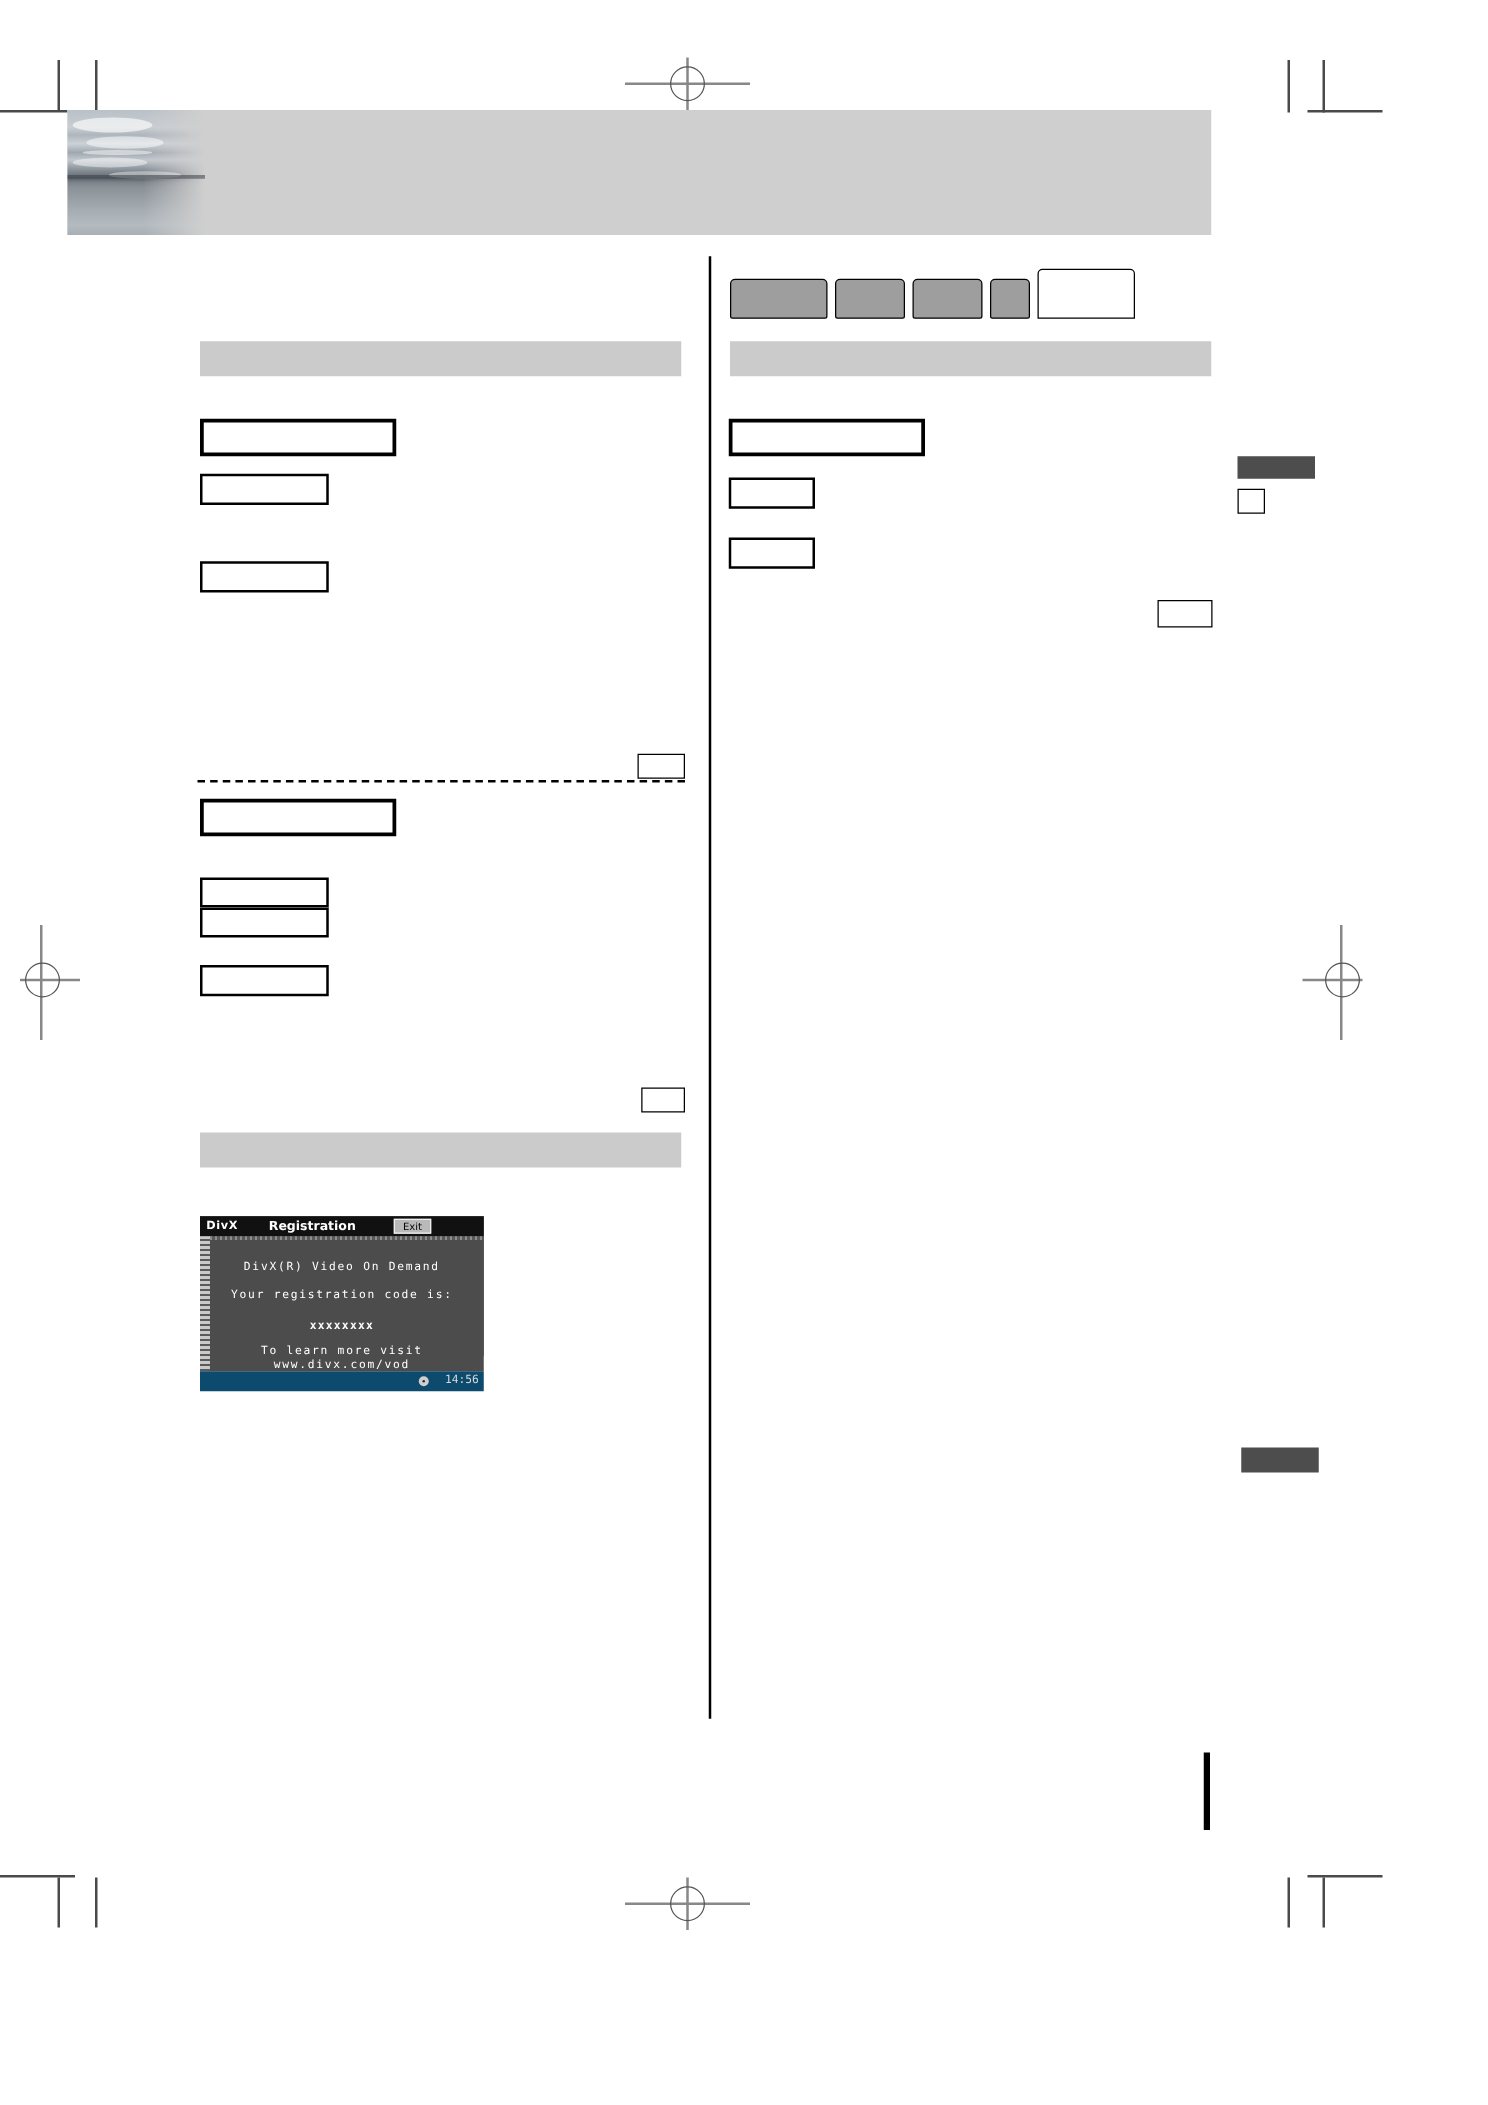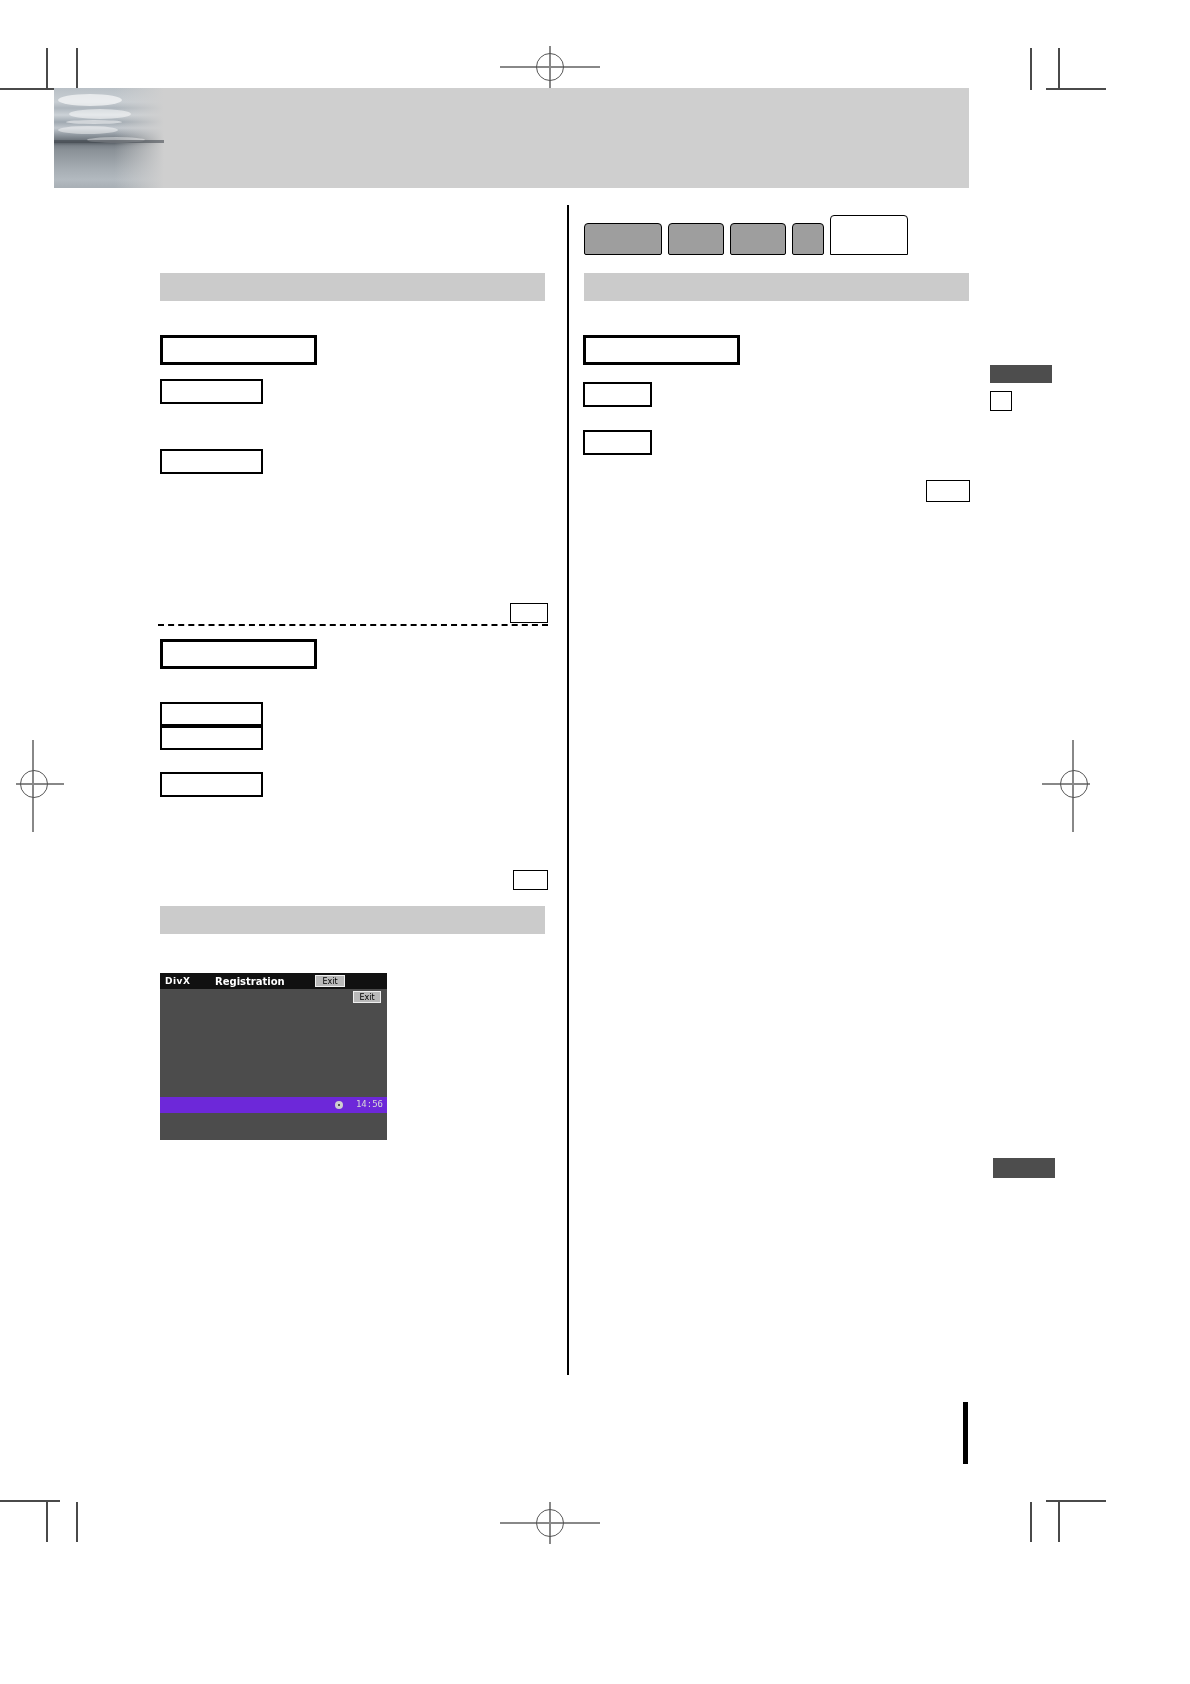--- a/index.html
+++ b/index.html
@@ -74,21 +74,21 @@
   .tab.active{
     top:0;height:40px;background:#fff;border-radius:4px 4px 0 0;
   }
 
   
   .edge-tab{position:absolute;background:#4d4d4d;}
   .edge-box{position:absolute;border:1.6px solid #000;background:#fff;box-sizing:border-box;}
 
   
   .osd{
-    position:absolute;left:160px;top:973px;width:227px;height:167px;
+    position:absolute;left:160px;top:973px;width:227px;height:112px;
     background:#4c4c4c;box-sizing:border-box;
     font-family:"DejaVu Sans Mono", monospace;
   }
   .osd-title{
     position:absolute;left:0;top:0;width:227px;height:16px;
     background:#111;color:#fff;
   }
   .osd-logo{
     position:absolute;left:5px;top:3px;
     font-size:9px;font-weight:bold;letter-spacing:.5px;color:#fff;
@@ -121,21 +121,21 @@
     font-size:9px;letter-spacing:1.4px;
     font-family:"DejaVu Sans Mono", monospace;
   }
   .osd-code{
     position:absolute;width:227px;text-align:center;color:#fff;
     font-size:9px;font-weight:bold;letter-spacing:1px;
     font-family:"DejaVu Sans Mono", monospace;
   }
   .osd-status{
     position:absolute;left:0;top:124px;width:227px;height:16px;
-    background:#6d28d9;
+    background:#0c4a6e;
   }
   .osd-time{
     position:absolute;right:4px;top:2px;color:#d8d8d8;font-size:9px;
     font-family:"DejaVu Sans Mono", monospace;
   }
   .osd-disc{
     position:absolute;right:44px;top:4px;width:8px;height:8px;
     border-radius:50%;background:#cfcfcf;
   }
   .osd-disc::after{
@@ -236,20 +236,29 @@
   </div>
 
   <div class="osd">
     <div class="osd-title">
       <span class="osd-logo">DivX</span>
       <span class="osd-titletext">Registration</span>
       <span class="osd-btn" style="right:42px;width:30px;">Exit</span>
       <span class="osd-btn" style="right:6px;width:28px;margin-top:16px;">Exit</span>
     </div>
 
+    <div class="osd-body">
+      <div class="osd-leftbar"></div>
+      <div class="osd-topline"></div>
+      <div class="osd-line" style="top:20px;">DivX(R) Video On Demand</div>
+      <div class="osd-line" style="top:42px;">Your registration code is:</div>
+      <div class="osd-code" style="top:67px;">xxxxxxxx</div>
+      <div class="osd-line" style="top:87px;">To learn more visit</div>
+      <div class="osd-line" style="top:98px;">www.divx.com/vod</div>
+    </div>
 
     <div class="osd-status">
       <span class="osd-disc"></span>
       <span class="osd-time">14:56</span>
     </div>
   </div>
 
   <div class="sec-head" style="left:584px;top:273px;width:385px;">
     <span></span>
   </div>

